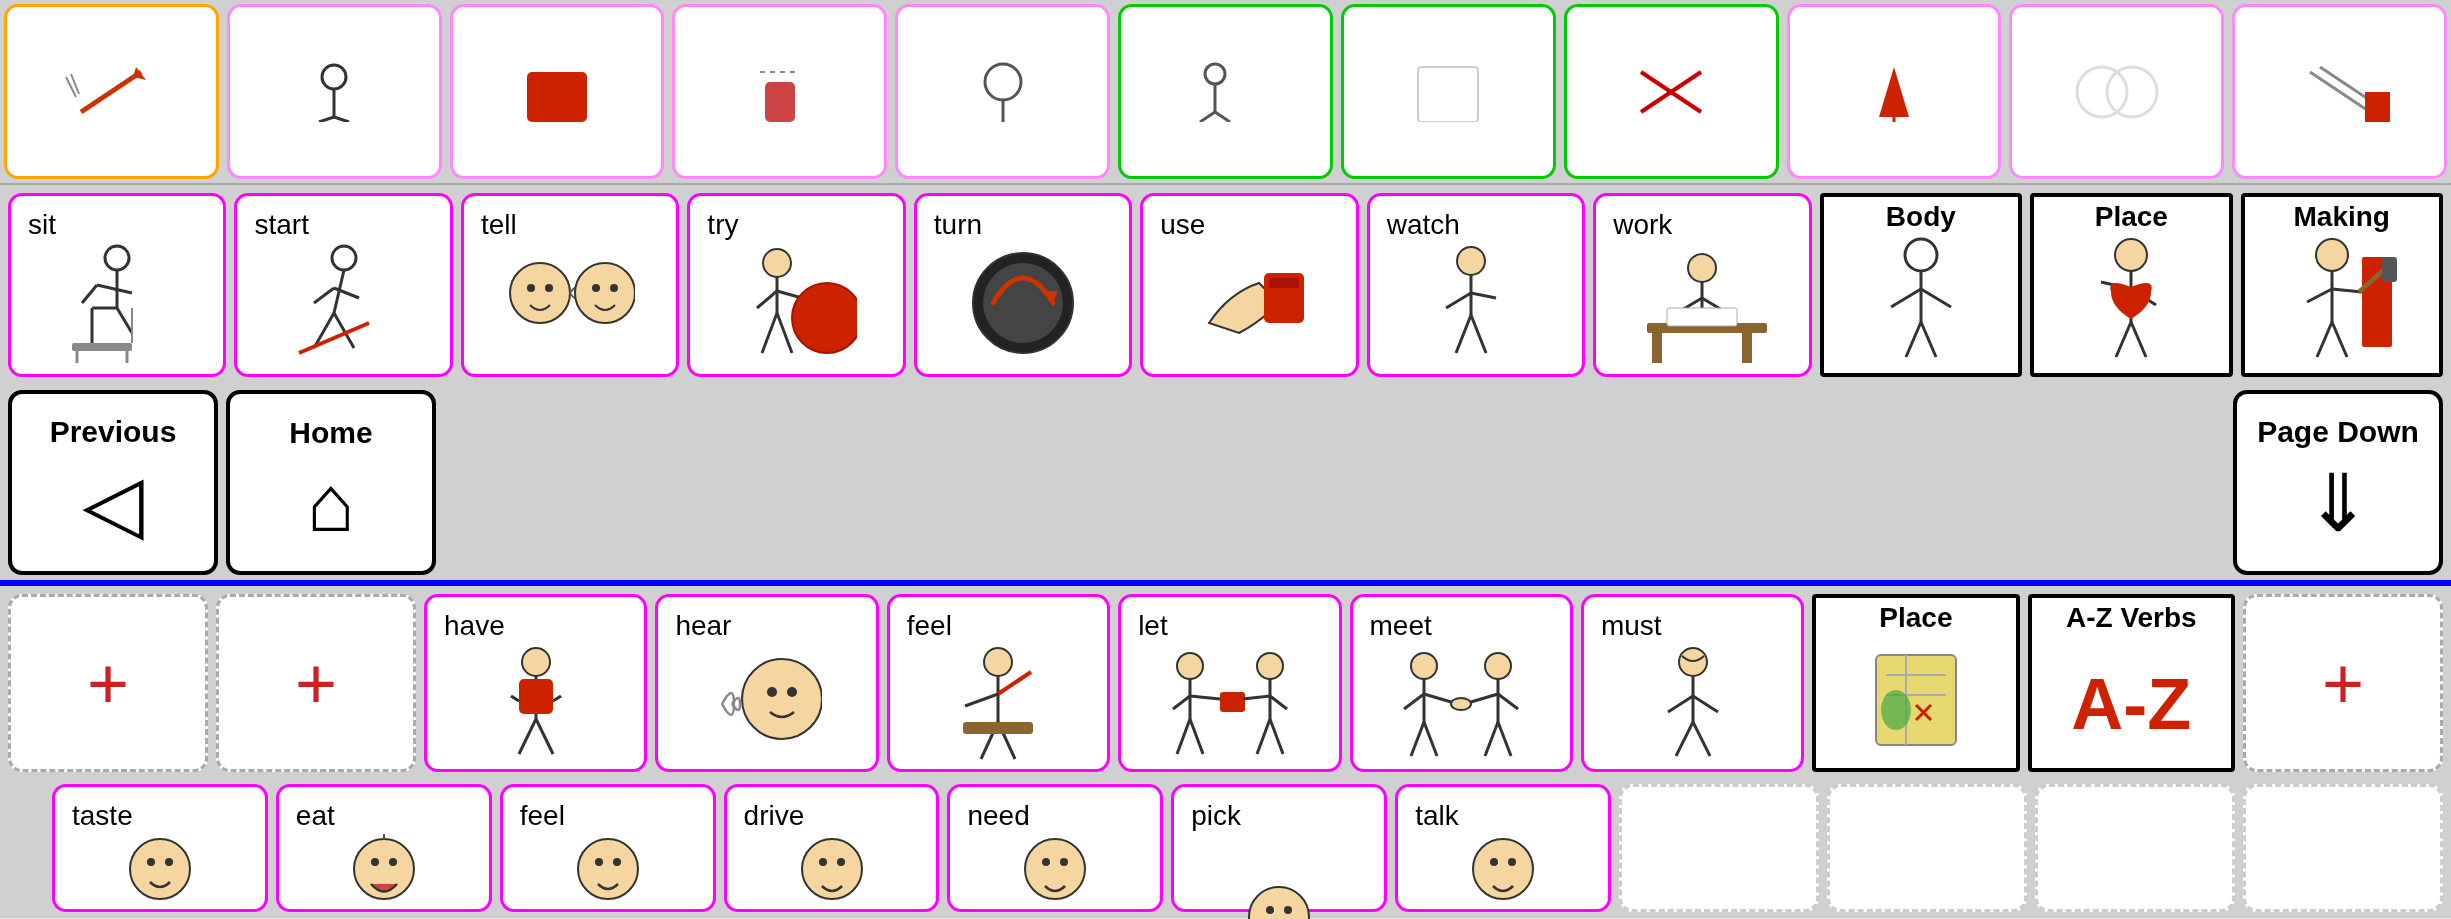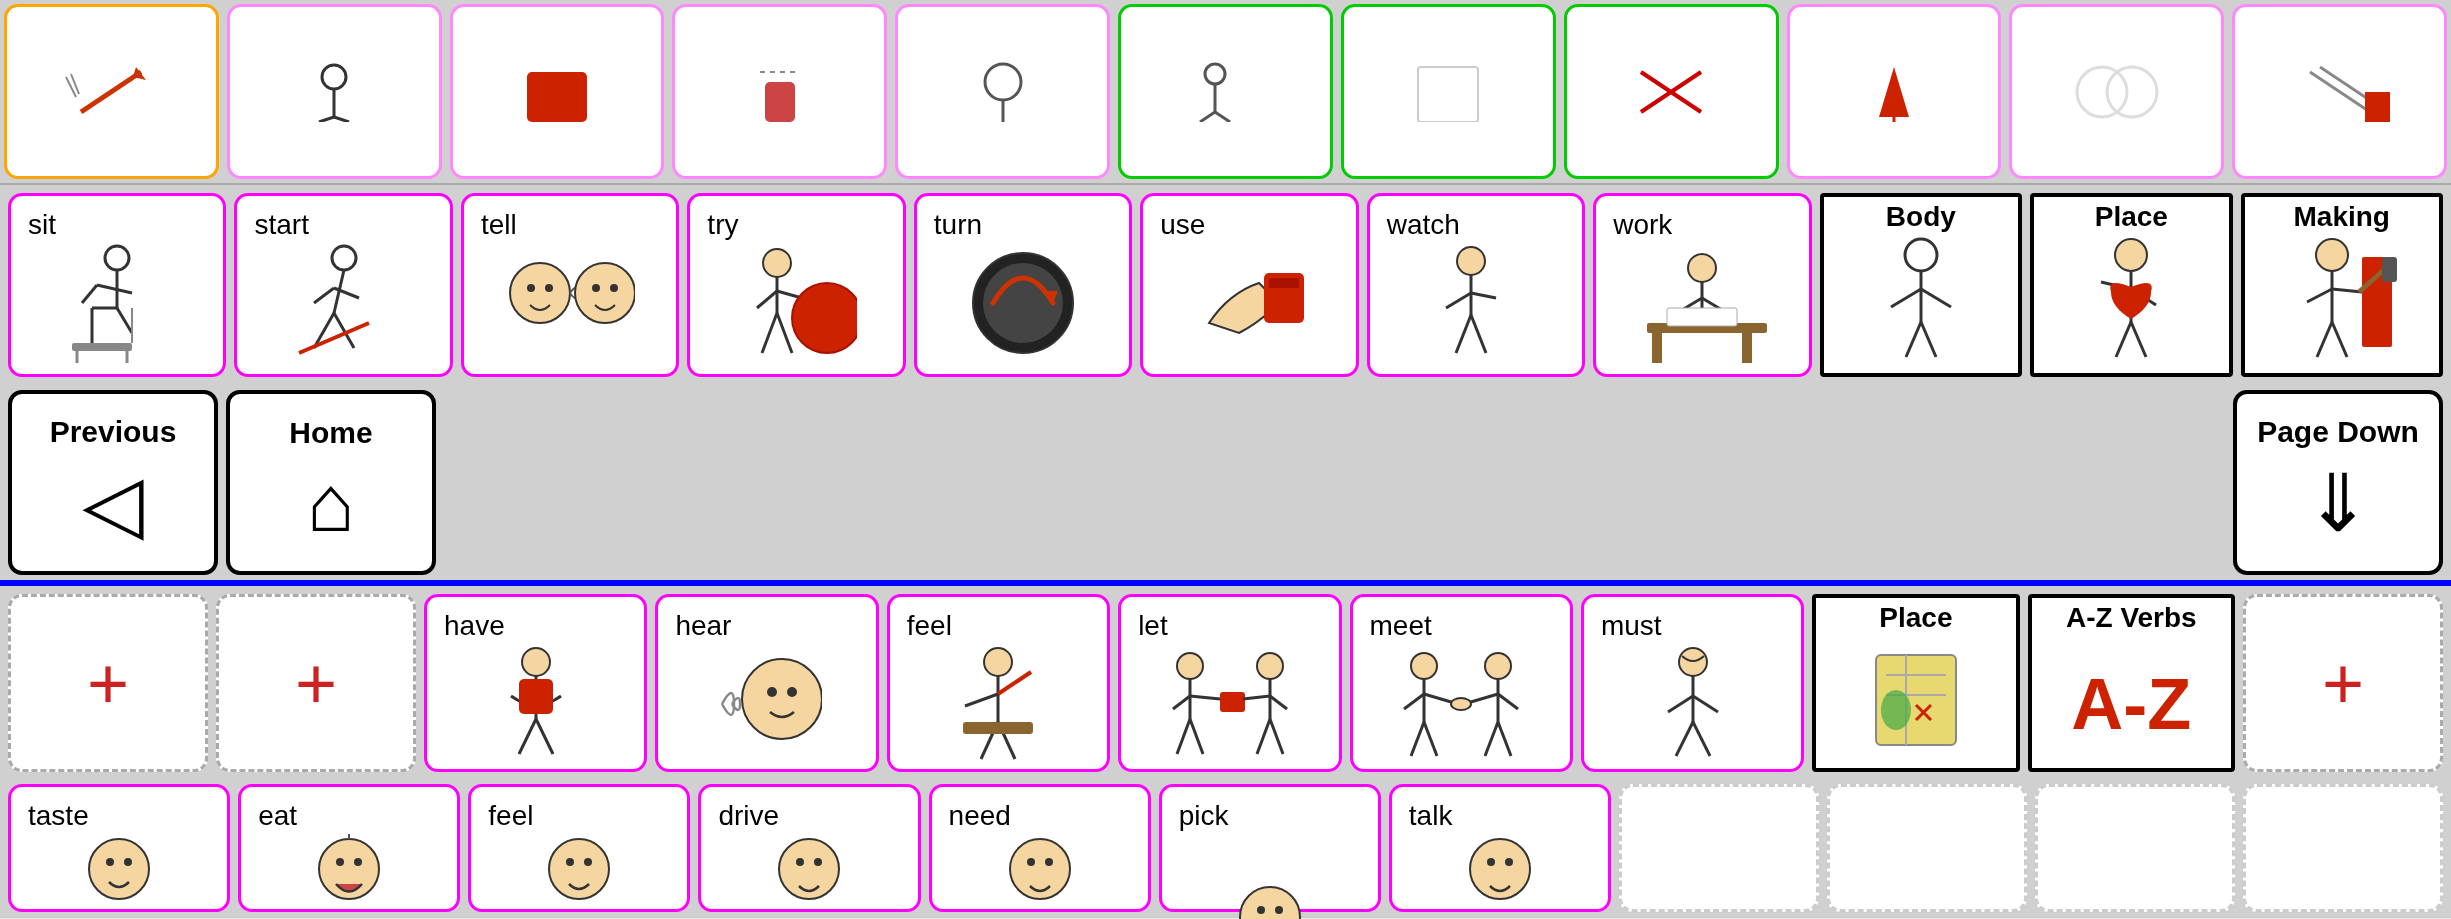--- a/index.html
+++ b/index.html
@@ -606,21 +606,21 @@
       <div style="font-size:72px; font-weight:bold; color:#cc2200; font-family:Arial;margin-top:8px;">A-Z</div>
     </div>
   </div>
 
   <div class="add-cell">
     <span class="plus-icon">+</span>
   </div>
 
 </div>
 
-<div class="vocab-row" style="height:140px;">
+<div class="vocab-row" style="height:140px;margin-left:44px;">
 
   <div class="vocab-cell" style="min-width:200px;">
     <span class="label">taste</span>
     <div class="icon-area">
       <svg width="90" height="80" viewBox="0 0 90 80">
         <circle cx="45" cy="35" r="30" fill="#f5d5a0" stroke="#333" stroke-width="2"></circle>
         <circle cx="36" cy="28" r="4" fill="#333"></circle>
         <circle cx="54" cy="28" r="4" fill="#333"></circle>
         <path d="M35 48 Q45 58 55 48" stroke="#333" stroke-width="2.5" fill="none"></path>
       </svg>

